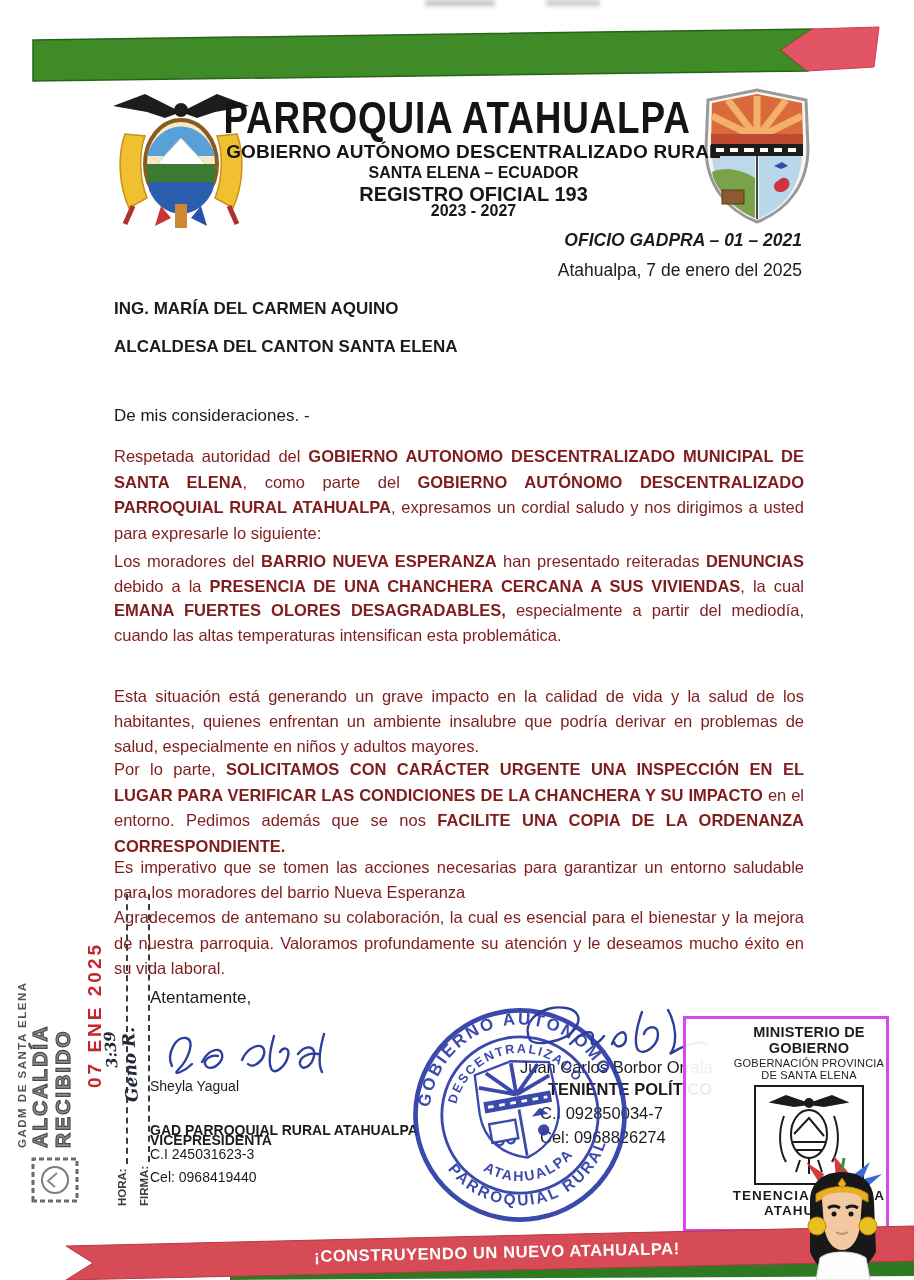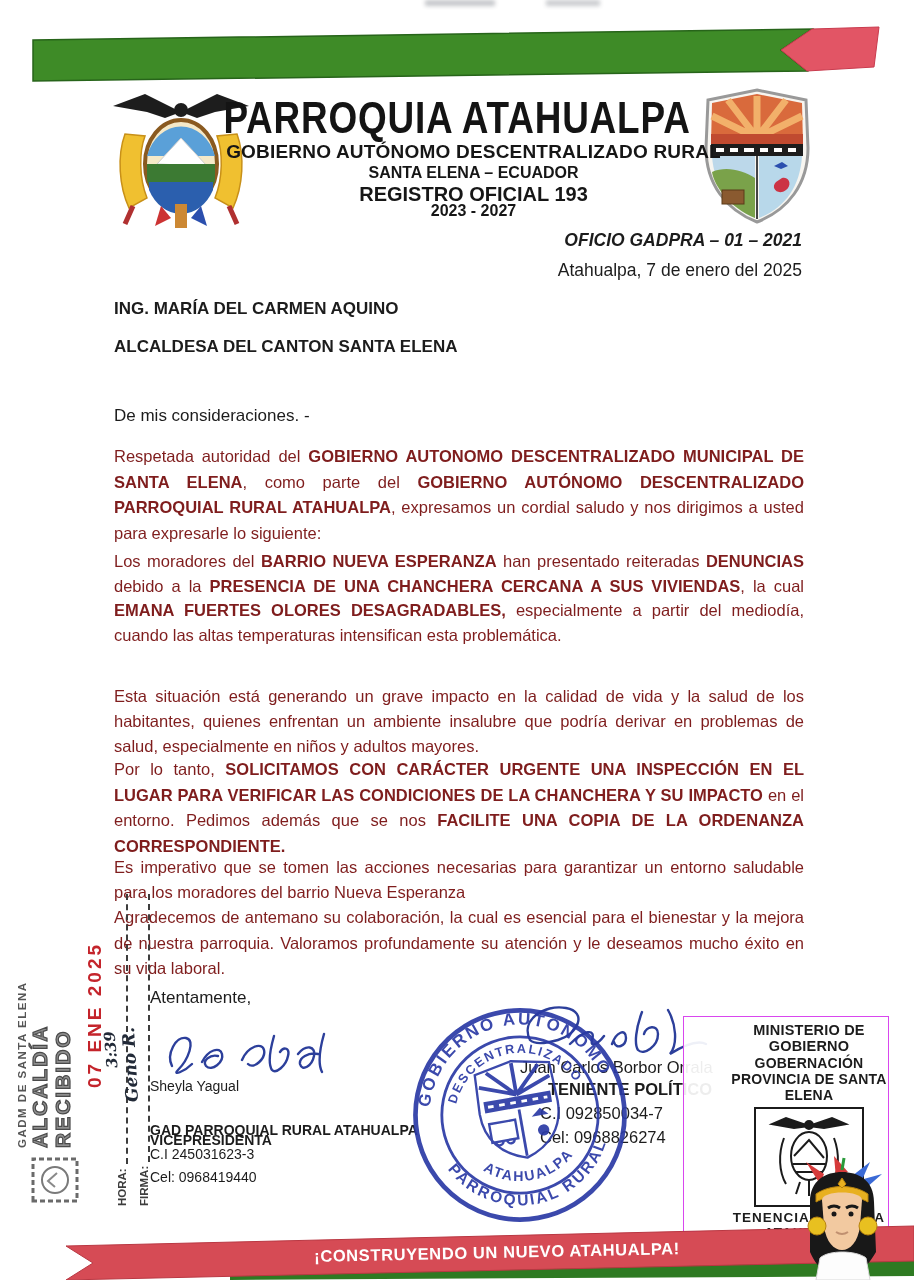--- a/index.html
+++ b/index.html
@@ -27,24 +27,24 @@
   
   .sigtext{left:150px;font-size:14px;}
   #lsig-name{top:1078px;} #lsig-role{top:1132px;font-weight:bold;}
   #lsig-org{top:1122px;font-weight:bold;width:420px;}
   #lsig-ci{top:1146px;} #lsig-cel{top:1169px;}
   
   .rsig{left:520px;font-size:16.5px;}
   #rsig-name{top:1058px;} #rsig-role{top:1080px;font-weight:bold;}
   #rsig-ci{top:1104px;left:540px;} #rsig-cel{top:1128px;left:540px;}
   
-  #ministry{left:683px;top:1016px;width:206px;height:216px;border:1px solid #d946ef;
+  #ministry{left:683px;top:1016px;width:206px;height:216px;border:3px solid #d946ef;
             background:rgba(255,255,255,.92);box-sizing:border-box;text-align:center;padding-top:5px;padding-left:46px;}
   #ministry .t1{font-size:14.5px;font-weight:bold;letter-spacing:.2px;}
-  #ministry .t2{font-size:14px;font-weight:bold;letter-spacing:.2px;margin-top:1px;}
+  #ministry .t2{font-size:11px;font-weight:normal;letter-spacing:.2px;margin-top:1px;}
   #ministry .emblem{width:106px;height:96px;border:2.5px solid #1b1b1b;margin:4px auto 3px;
                     display:flex;align-items:center;justify-content:center;}
   #ministry .t3{font-size:13.5px;font-weight:bold;letter-spacing:1px;}
   #ministry .t4{font-size:13.5px;font-weight:bold;letter-spacing:1px;}
   
   #received{left:16px;top:1206px;width:312px;height:152px;transform:rotate(-90deg);
             transform-origin:0 0;color:#474747;}
   #received .toprow{display:flex;align-items:flex-start;}
   #received .sealicon{width:48px;height:50px;margin:14px 8px 0 2px;}
   #received .org{font-size:11.5px;font-weight:bold;letter-spacing:1.5px;color:#555;}
@@ -124,21 +124,21 @@
   <div class="abs" id="dateline">Atahualpa, 7 de enero del 2025</div>
 
   <div class="abs addr" id="addr1">ING. MARÍA DEL CARMEN AQUINO</div>
   <div class="abs addr" id="addr2">ALCALDESA DEL CANTON SANTA ELENA</div>
   <div class="abs" id="salut">De mis consideraciones. -</div>
 
   <div>
       <p class="para" style="top: 444px; line-height: 25.5px;"><span>Respetada autoridad del </span><span class="b">GOBIERNO AUTONOMO DESCENTRALIZADO MUNICIPAL DE SANTA ELENA</span><span>, como parte del </span><span class="b">GOBIERNO AUTÓNOMO DESCENTRALIZADO PARROQUIAL RURAL ATAHUALPA</span><span>, expresamos un cordial saludo y nos dirigimos a usted para expresarle lo siguiente:</span></p>
       <p class="para" style="top: 549px; line-height: 24.5px;"><span>Los moradores del </span><span class="b">BARRIO NUEVA ESPERANZA</span><span> han presentado reiteradas </span><span class="b">DENUNCIAS</span><span> debido a la </span><span class="b">PRESENCIA DE UNA CHANCHERA CERCANA A SUS VIVIENDAS</span><span>, la cual </span><span class="b">EMANA FUERTES OLORES DESAGRADABLES,</span><span> especialmente a partir del mediodía, cuando las altas temperaturas intensifican esta problemática.</span></p>
       <p class="para" style="top: 684px; line-height: 25px;"><span>Esta situación está generando un grave impacto en la calidad de vida y la salud de los habitantes, quienes enfrentan un ambiente insalubre que podría derivar en problemas de salud, especialmente en niños y adultos mayores.</span></p>
-      <p class="para" style="top: 757px; line-height: 25.5px;"><span>Por lo tanto, </span><span class="b">SOLICITAMOS CON CARÁCTER URGENTE UNA INSPECCIÓN EN EL LUGAR PARA VERIFICAR LAS CONDICIONES DE LA CHANCHERA Y SU IMPACTO</span><span> en el entorno. Pedimos además que se nos </span><span class="b">FACILITE UNA COPIA DE LA ORDENANZA CORRESPONDIENTE.</span></p>
+      <p class="para" style="top: 757px; line-height: 25.5px;"><span>Por lo parte, </span><span class="b">SOLICITAMOS CON CARÁCTER URGENTE UNA INSPECCIÓN EN EL LUGAR PARA VERIFICAR LAS CONDICIONES DE LA CHANCHERA Y SU IMPACTO</span><span> en el entorno. Pedimos además que se nos </span><span class="b">FACILITE UNA COPIA DE LA ORDENANZA CORRESPONDIENTE.</span></p>
       <p class="para" style="top: 855px; line-height: 25px;"><span>Es imperativo que se tomen las acciones necesarias para garantizar un entorno saludable para los moradores del barrio Nueva Esperanza</span></p>
       <p class="para" style="top: 905px; line-height: 25.5px;"><span>Agradecemos de antemano su colaboración, la cual es esencial para el bienestar y la mejora de nuestra parroquia. Valoramos profundamente su atención y le deseamos mucho éxito en su vida laboral.</span></p>
     </div>
 
   <div class="abs" id="closing">Atentamente,</div>
 
   <svg class="abs" style="left:158px;top:1026px;" width="190" height="58" viewBox="0 0 190 58">
     <path d="M14,40 C8,28 18,10 28,12 C38,14 30,34 20,44 C14,50 26,46 34,38 M44,36 C50,24 62,20 64,28 C66,36 54,46 48,40 C44,35 52,28 60,30" fill="none" stroke="#2c3f9b" stroke-width="2.4" stroke-linecap="round"></path>
     <path d="M84,34 C90,20 104,16 106,24 C108,32 96,44 90,38 M116,10 C112,24 110,38 114,44 C118,48 128,40 130,30 C132,22 126,20 122,26 M140,28 C148,18 158,20 156,30 C154,40 144,46 142,38 C141,32 150,26 160,28 M166,8 C162,22 160,38 164,46" fill="none" stroke="#2c3f9b" stroke-width="2.4" stroke-linecap="round"></path>
   </svg>

